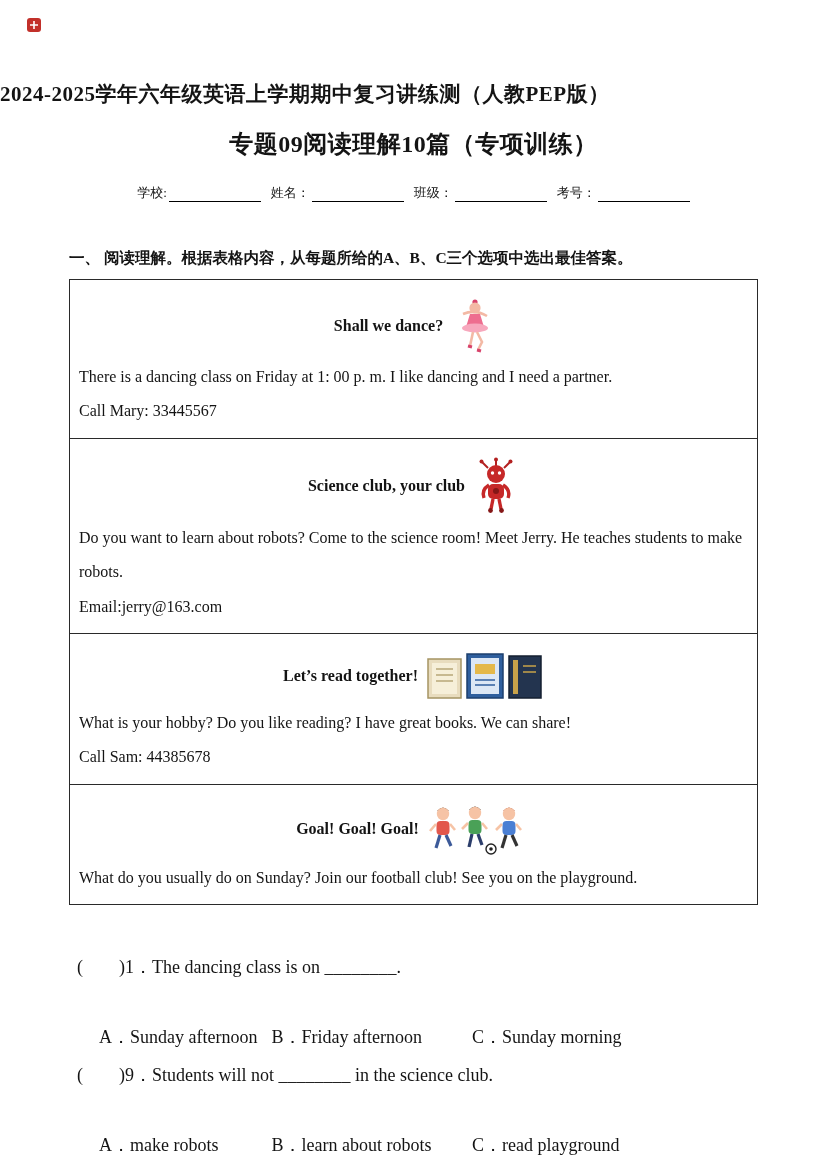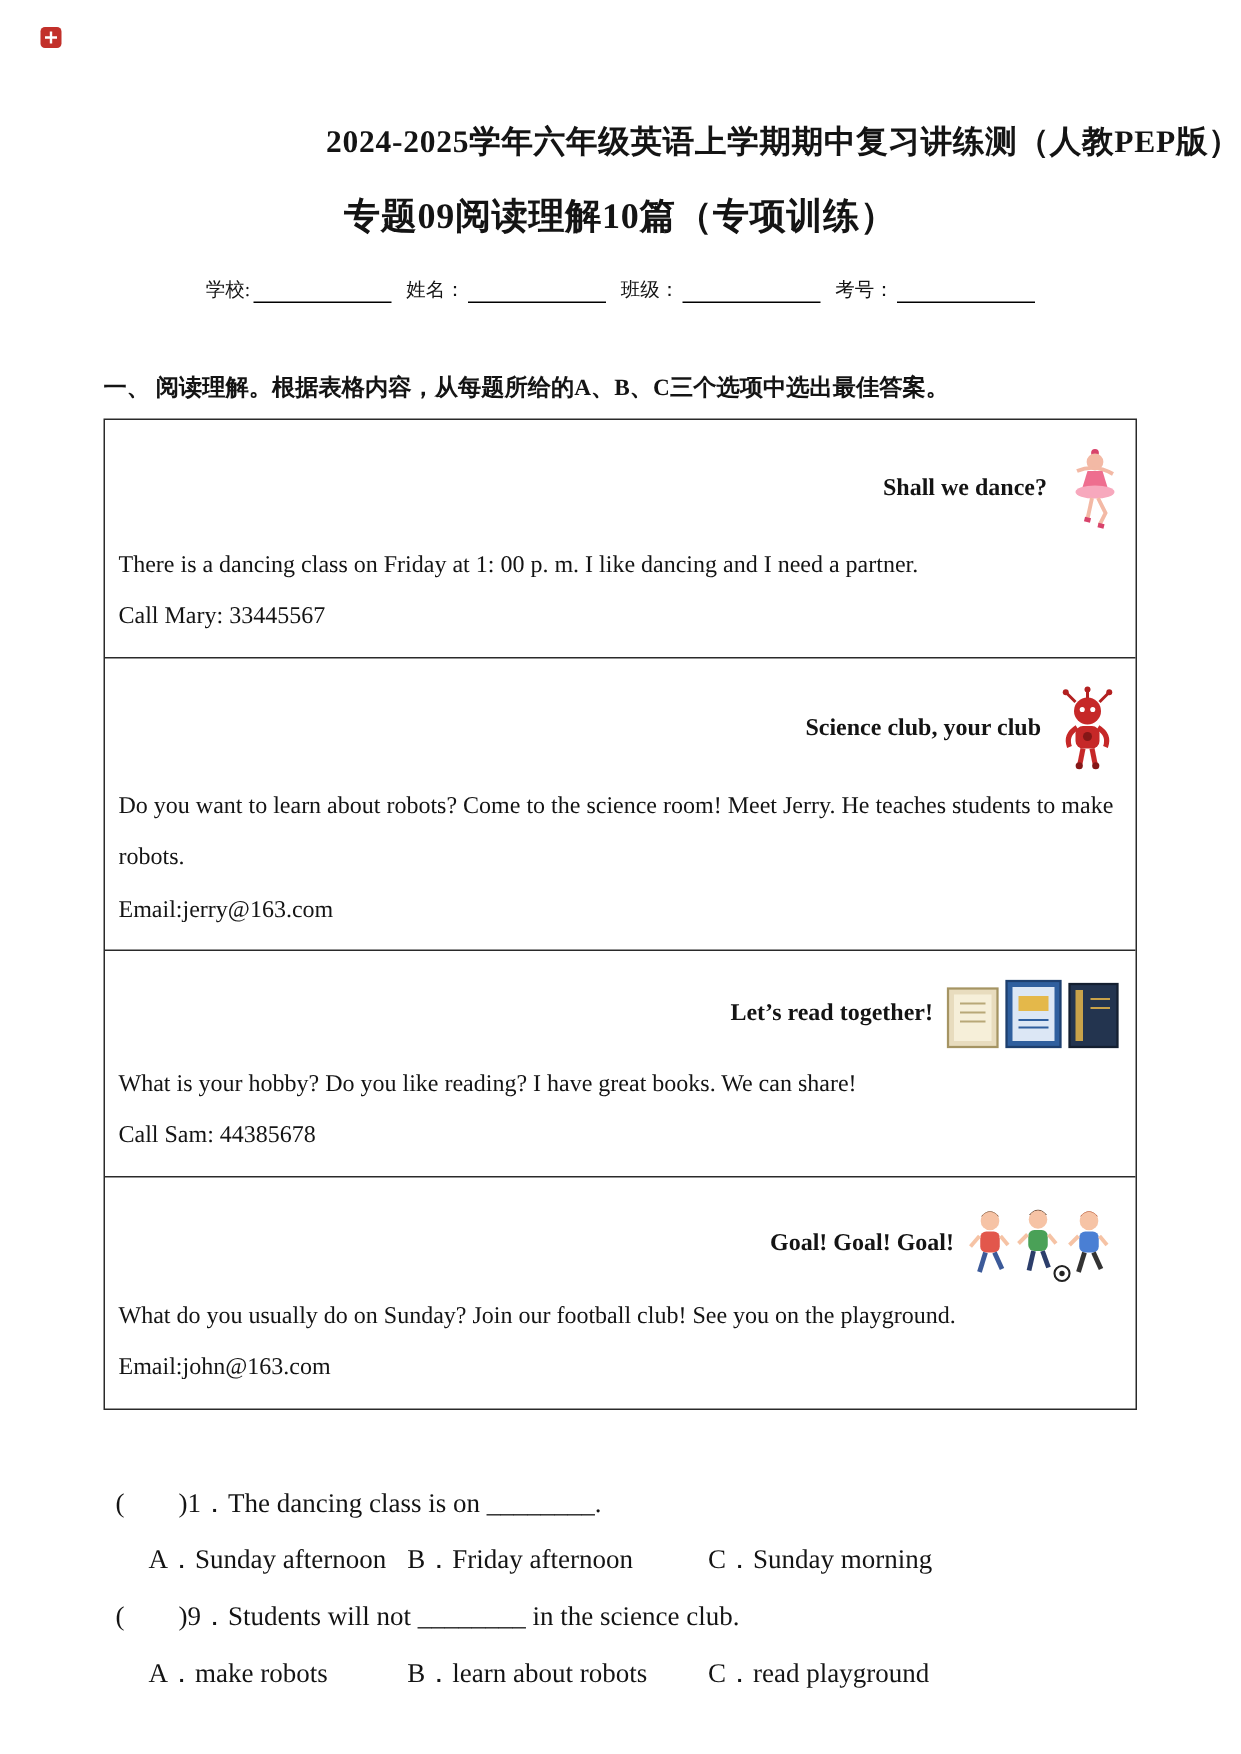--- a/index.html
+++ b/index.html
@@ -6,44 +6,44 @@
   html, body { margin: 0; padding: 0; background: #ffffff; }
   body {
     width: 827px; height: 1169px;
     font-family: "Liberation Serif", "DejaVu Serif", serif;
     color: #141414;
   }
   .page { position: relative; width: 827px; height: 1169px; overflow: hidden; background: #fff; }
 
   .logo { position: absolute; top: 16px; left: 26px; width: 16px; height: 18px; }
 
-  .title1 { margin: 80px 0 0; text-align: right; font-size: 21px; font-weight: bold; letter-spacing: .5px; }
+  .title1 { margin: 80px 0 0; text-align: left; font-size: 21px; font-weight: bold; letter-spacing: .5px; }
   .title2 { margin: 20px 0 0; text-align: center; font-size: 24px; font-weight: bold; letter-spacing: .5px; }
 
   .info-line { margin-top: 24px; text-align: center; font-size: 13px; }
   .info-line .lbl { display: inline-block; }
   .blank { display: inline-block; width: 92px; height: 15px; border-bottom: 1.2px solid #000; margin: 0 10px 0 2px; vertical-align: bottom; }
   .blank.last { margin-right: 0; }
 
   .content { padding: 0 69px; }
 
   .section-heading { margin-top: 46px; font-size: 15.5px; font-weight: bold; }
 
   .rtable { margin-top: 10px; border: 1.6px solid #2a2a2a; }
   .row { padding: 12px 9px 9px; border-bottom: 1.6px solid #2a2a2a; }
   .row:last-child { border-bottom: none; }
-  .row-title { display: flex; justify-content: flex-end; align-items: center; gap: 8px; font-weight: bold; font-size: 16px; margin: 6px 0 6px; }
+  .row-title { display: flex; justify-content: center; align-items: center; gap: 8px; font-weight: bold; font-size: 16px; margin: 6px 0 6px; }
   .row p { margin: 0; font-size: 16px; line-height: 2.15; }
   .u { }
   .icon-wrap { display: inline-flex; align-items: center; }
 
   .questions { margin-top: 44px; font-size: 18px; }
   .q-stem { padding-left: 8px; line-height: 2.1; }
   .q-options { padding-left: 30px; line-height: 2.1; }
-  .opt { display: inline-block; }
+  .opt { display: inline-block; margin-top: 32px; }
   .opt-0 { width: 168px; }
   .opt-1 { width: 196px; }
 </style>
 </head>
 <body>
 
 <div class="page">
 
   <span class="logo">
     <svg width="16" height="18" viewBox="0 0 16 18">
@@ -162,21 +162,20 @@
               <line x1="75" y1="21" x2="69" y2="27" stroke="#f6c3a5" stroke-width="2.6"></line>
               <line x1="89" y1="21" x2="94" y2="27" stroke="#f6c3a5" stroke-width="2.6"></line>
               <line x1="79" y1="32" x2="75" y2="45" stroke="#333" stroke-width="3.2"></line>
               <line x1="85" y1="32" x2="90" y2="43" stroke="#333" stroke-width="3.2"></line>
               <circle cx="64" cy="46" r="5" fill="#ffffff" stroke="#222" stroke-width="1.4"></circle>
               <circle cx="64" cy="46" r="1.8" fill="#222"></circle>
             </svg>
           </span>
         </div>
         <p>What do you usually do on Sunday? Join our football club! See you on the playground.</p>
-        <p>Email:john@163.com</p>
       </div>
 
     </div>
 
     <div class="questions">
       <div class="q-stem">(　　)1．The dancing class is on ________.</div>
       <div class="q-options">
         <span class="opt opt-0">A．Sunday afternoon</span>
         <span class="opt opt-1">B．Friday afternoon</span>
         <span class="opt">C．Sunday morning</span>

